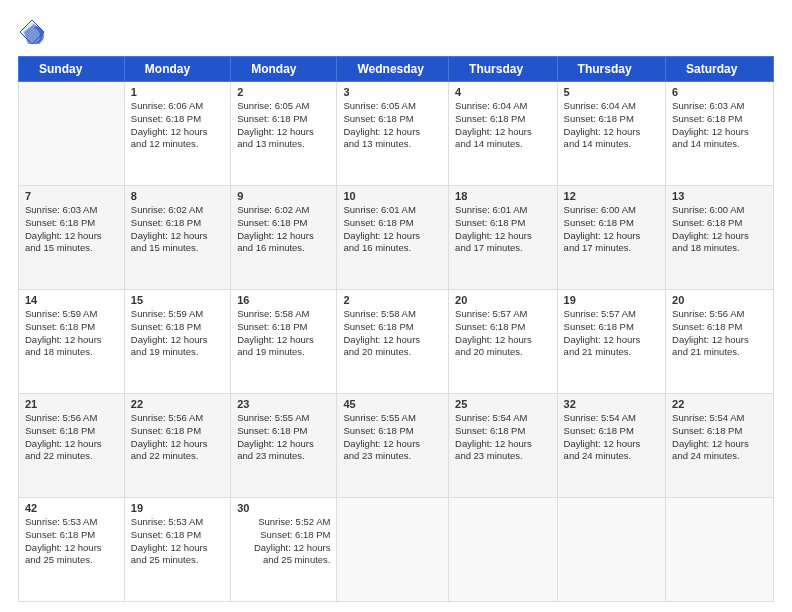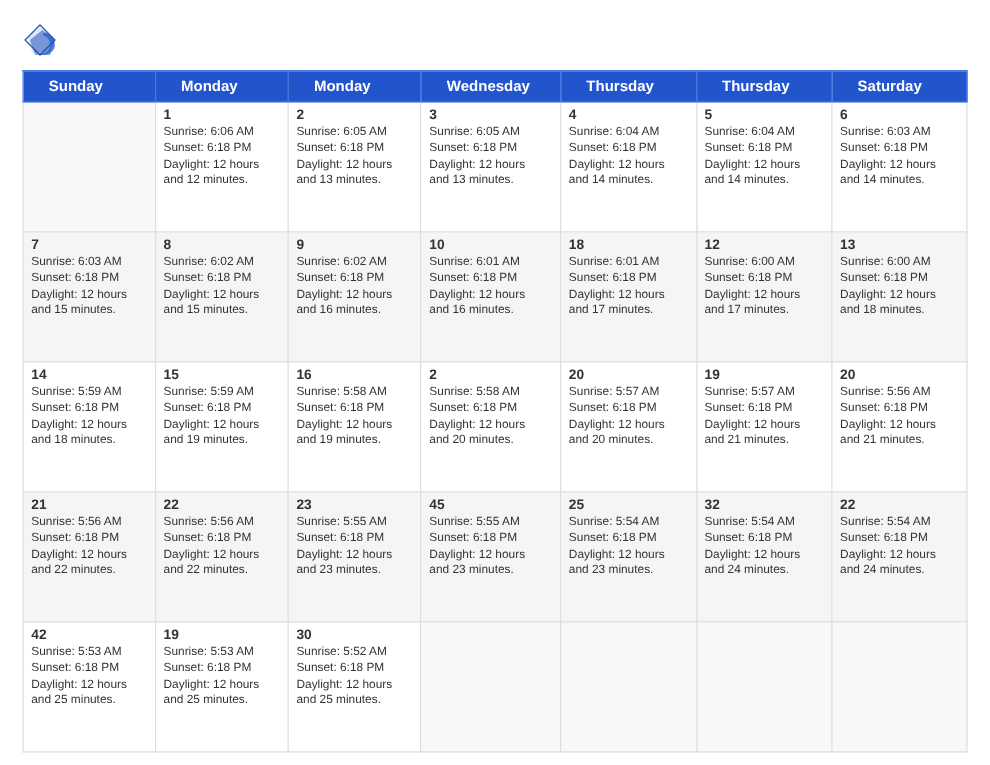--- a/index.html
+++ b/index.html
@@ -347,21 +347,21 @@
           </td>
           <td class="date-cell">
             <div class="date-num">19</div>
             <div class="cell-info" style="white-space: pre-line;">Sunrise: 5:53 AM
 Sunset: 6:18 PM
 Daylight: 12 hours
 and 25 minutes.</div>
           </td>
           <td class="date-cell">
             <div class="date-num">30</div>
-            <div class="cell-info" style="white-space: pre-line;">Sunrise: 5:52 AM
+            <div class="cell-info" style="white-space: pre-line; text-align: right;">Sunrise: 5:52 AM
 Sunset: 6:18 PM
 Daylight: 12 hours
 and 25 minutes.</div>
           </td>
           <td class="date-cell empty"></td>
           <td class="date-cell empty"></td>
           <td class="date-cell empty"></td>
           <td class="date-cell empty"></td>
         </tr>
       </tbody>

